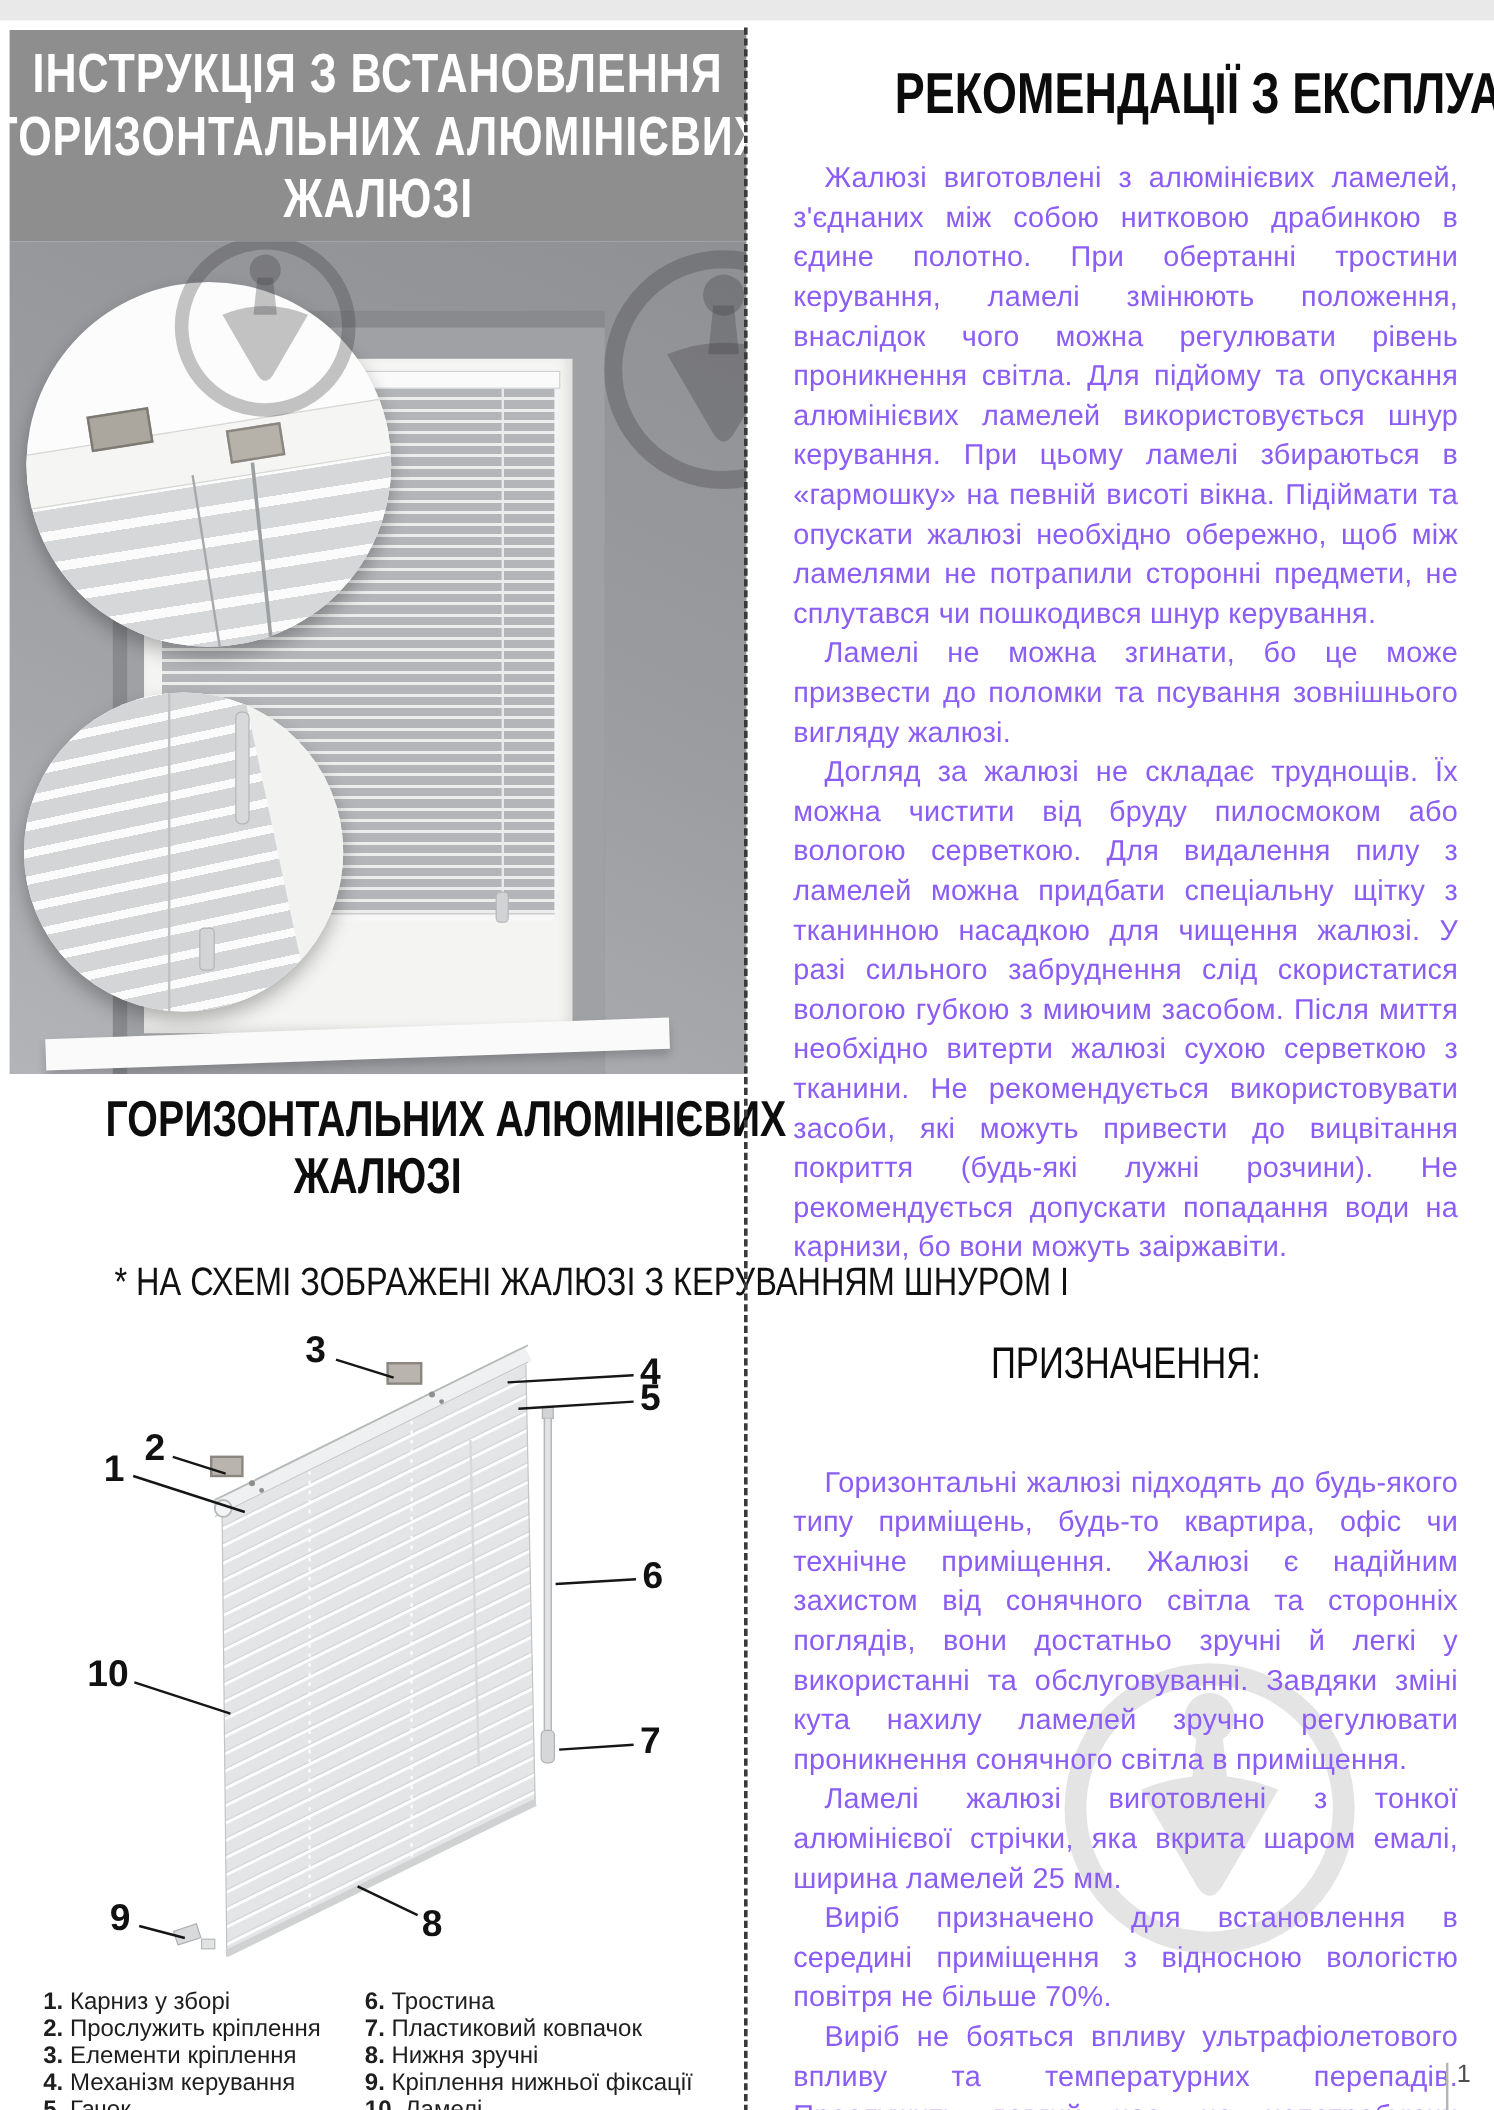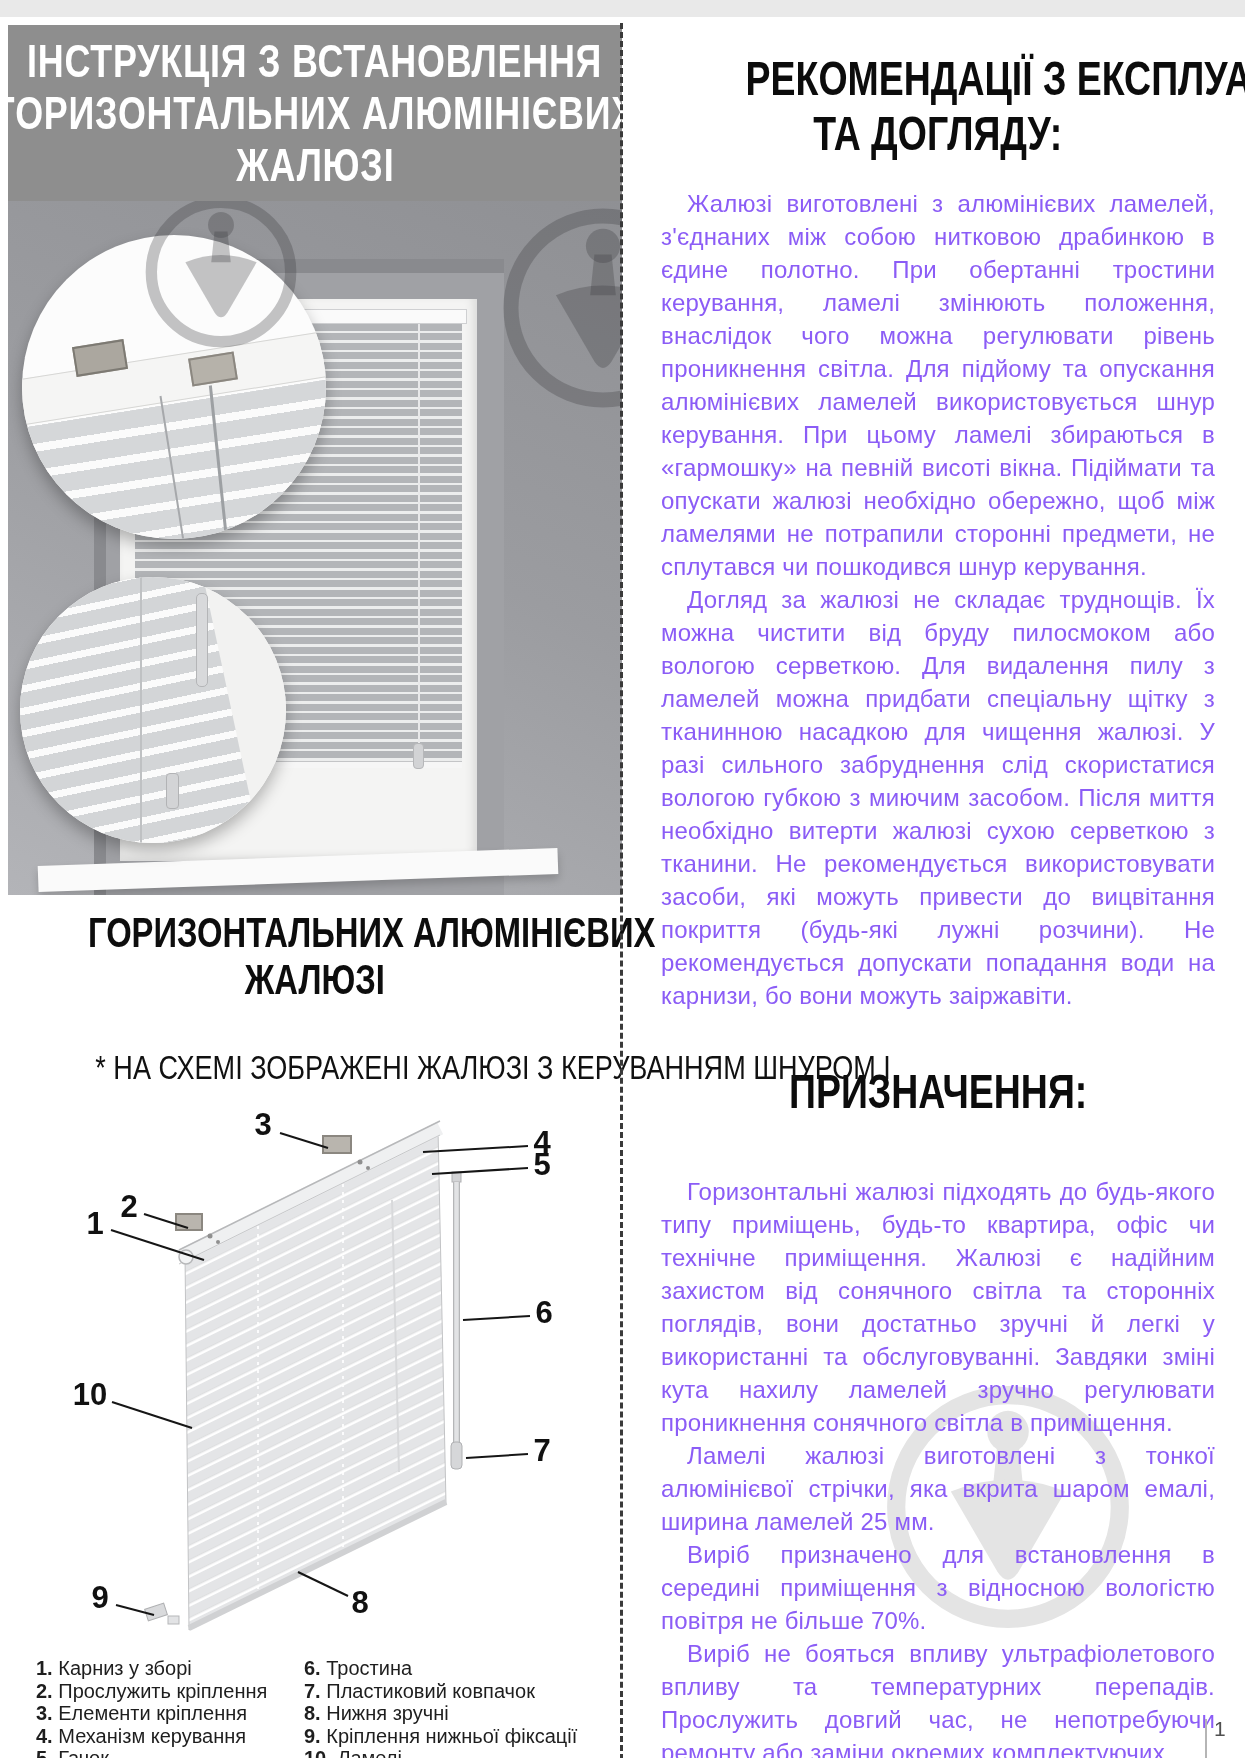--- a/index.html
+++ b/index.html
@@ -86,21 +86,21 @@
   .divider{position:absolute;left:620px;top:6px;height:1746px;width:0;border-left:3px dashed #3a3a3a;z-index:3;}
 
   
   .right-col{position:absolute;left:623px;top:0;width:622px;box-sizing:border-box;
     padding:34px 30px 0 38px;z-index:1;}
   .care-heading{text-align:center;color:#0c0c0c;margin-bottom:26px;}
   .care-heading .hl{font-weight:bold;font-size:48px;line-height:55px;}
   .body-text p{margin:0;text-align:justify;text-indent:26px;font-size:24px;line-height:33px;
     letter-spacing:.2px;color:#8b5cf6;}
   .purpose-heading{text-align:center;color:#0c0c0c;margin-top:52px;margin-bottom:56px;}
-  .purpose-heading .hl{font-weight:bold;font-size:48px;line-height:55px;}
+  .purpose-heading .hl{font-weight:normal;font-size:37px;line-height:55px;}
 
   .page-num-line{position:absolute;left:1205px;top:1702px;width:2px;height:50px;background:#b5b5b5;z-index:2;}
   .page-num{position:absolute;left:1214px;top:1700px;font-size:21px;color:#4f4f4f;z-index:2;}
 </style>
 </head>
 <body>
 
 <svg width="0" height="0" style="position:absolute" aria-hidden="true">
   <defs>
     <symbol id="trowel" viewBox="0 0 100 100">
@@ -237,24 +237,24 @@
 
   <div class="divider"></div>
 
   <svg class="wm wm-right" viewBox="0 0 100 100">
       <use href="#trowel"></use>
     </svg>
 
   <div class="right-col">
     <div class="care-heading">
       <div class="hl"><span class="cond">РЕКОМЕНДАЦІЇ З ЕКСПЛУАТАЦІЇ</span></div>
-      <div class="hl"><span class="cond">ТА ДОГЛЯДУ:</span></div>
     </div>
     <div class="body-text">
       <p>Жалюзі виготовлені з алюмінієвих ламелей, з'єднаних між собою нитковою драбинкою в єдине полотно. При обертанні тростини керування, ламелі змінюють положення, внаслідок чого можна регулювати рівень проникнення світла. Для підйому та опускання алюмінієвих ламелей використовується шнур керування. При цьому ламелі збираються в «гармошку» на певній висоті вікна. Підіймати та опускати жалюзі необхідно обережно, щоб між ламелями не потрапили сторонні предмети, не сплутався чи пошкодився шнур керування.</p>
+      <p>Ламелі не можна згинати, бо це може призвести до поломки та псування зовнішнього вигляду жалюзі.</p>
       <p>Догляд за жалюзі не складає труднощів. Їх можна чистити від бруду пилосмоком або вологою серветкою. Для видалення пилу з ламелей можна придбати спеціальну щітку з тканинною насадкою для чищення жалюзі. У разі сильного забруднення слід скористатися вологою губкою з миючим засобом. Після миття необхідно витерти жалюзі сухою серветкою з тканини. Не рекомендується використовувати засоби, які можуть привести до вицвітання покриття (будь-які лужні розчини). Не рекомендується допускати попадання води на карнизи, бо вони можуть заіржавіти.</p>
     </div>
     <div class="purpose-heading">
       <div class="hl"><span class="cond">ПРИЗНАЧЕННЯ:</span></div>
     </div>
     <div class="body-text">
       <p>Горизонтальні жалюзі підходять до будь-якого типу приміщень, будь-то квартира, офіс чи технічне приміщення. Жалюзі є надійним захистом від сонячного світла та сторонніх поглядів, вони достатньо зручні й легкі у використанні та обслуговуванні. Завдяки зміні кута нахилу ламелей зручно регулювати проникнення сонячного світла в приміщення.</p>
       <p>Ламелі жалюзі виготовлені з тонкої алюмінієвої стрічки, яка вкрита шаром емалі, ширина ламелей 25 мм.</p>
       <p>Виріб призначено для встановлення в середині приміщення з відносною вологістю повітря не більше 70%.</p>
       <p>Виріб не бояться впливу ультрафіолетового впливу та температурних перепадів. Прослужить довгий час, не непотребуючи ремонту або заміни окремих комплектуючих.</p>

